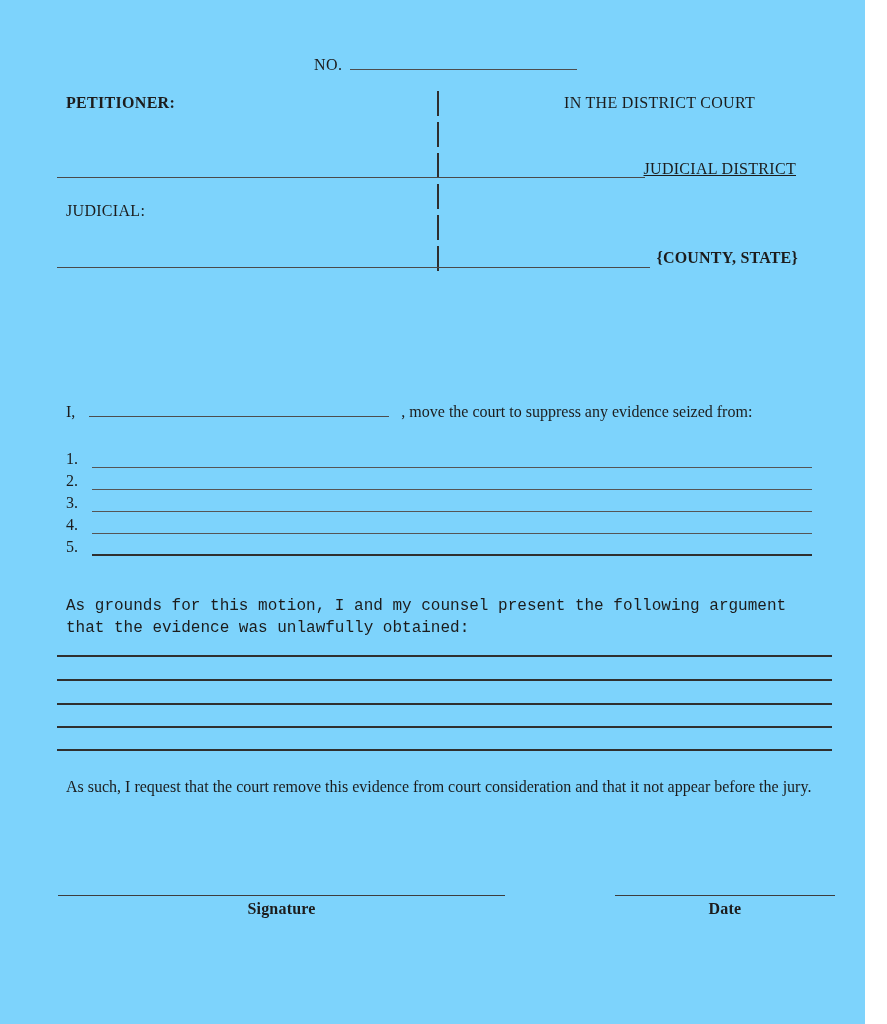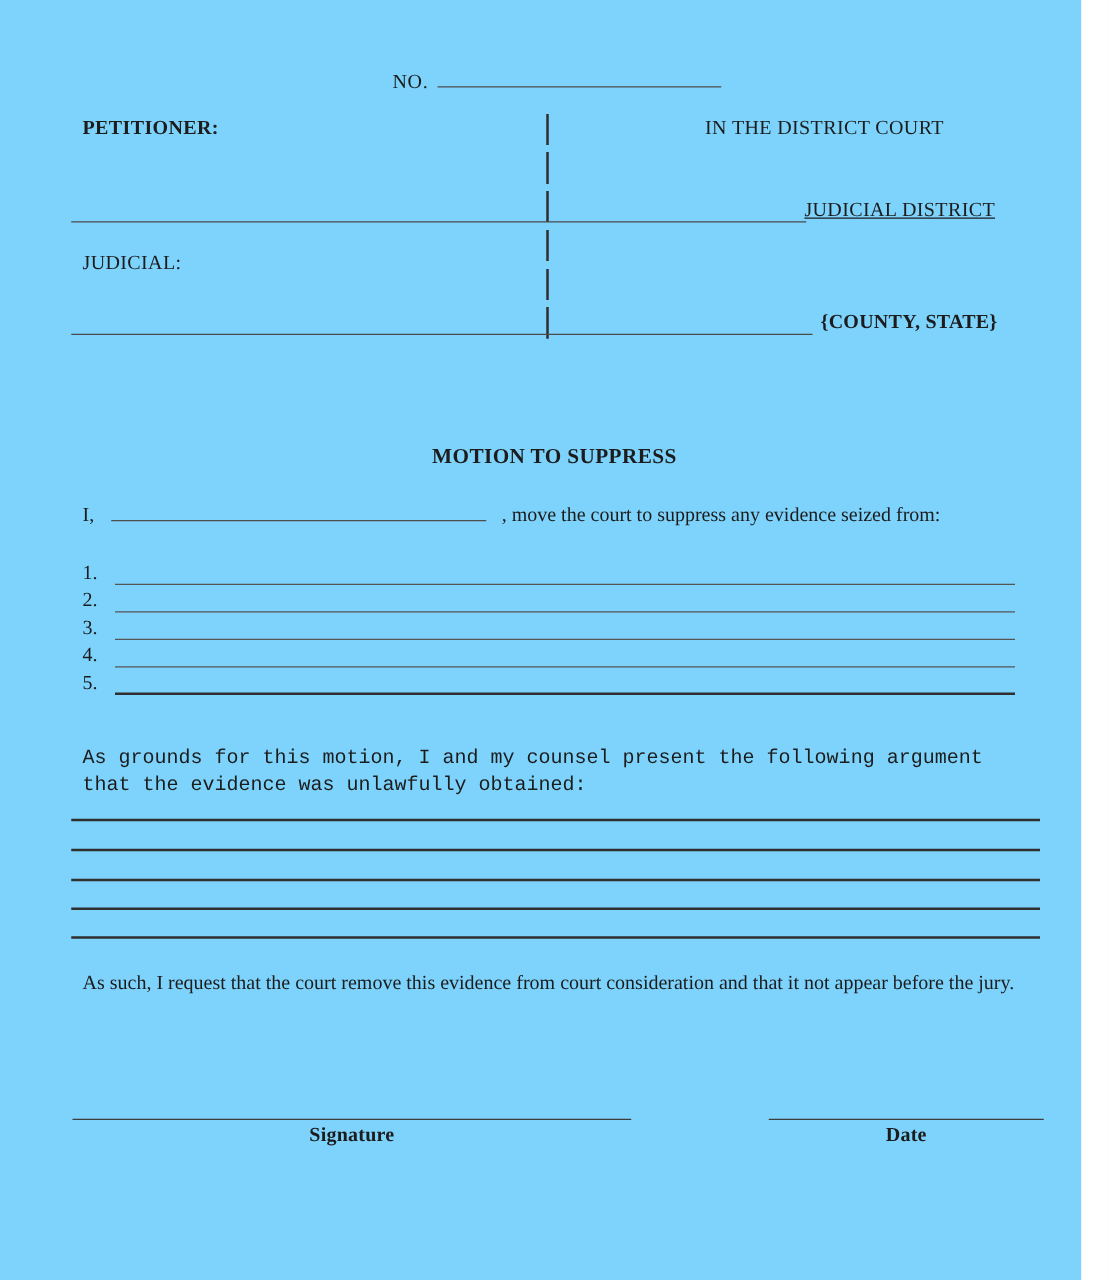--- a/index.html
+++ b/index.html
@@ -144,21 +144,20 @@
   <div class="abs petitioner-label">PETITIONER:</div>
   <div class="abs court-name">IN THE DISTRICT COURT</div>
 
   <div class="abs petitioner-line"></div>
   <div class="abs judicial-district">JUDICIAL DISTRICT</div>
 
   <div class="abs defendant-label">JUDICIAL:</div>
   <div class="abs defendant-line"></div>
   <div class="abs county-state">{COUNTY, STATE}</div>
 
-  <div class="abs doc-title">MOTION TO SUPPRESS</div>
 
   <div class="abs intro-row">
     <span>I,</span>
     <span class="declarant-fill"></span>
     <span>, move the court to suppress any evidence seized from:</span>
   </div>
 
   <div class="abs evidence-list">
     <div class="evidence-row">
       <span class="evidence-num">1.</span>

